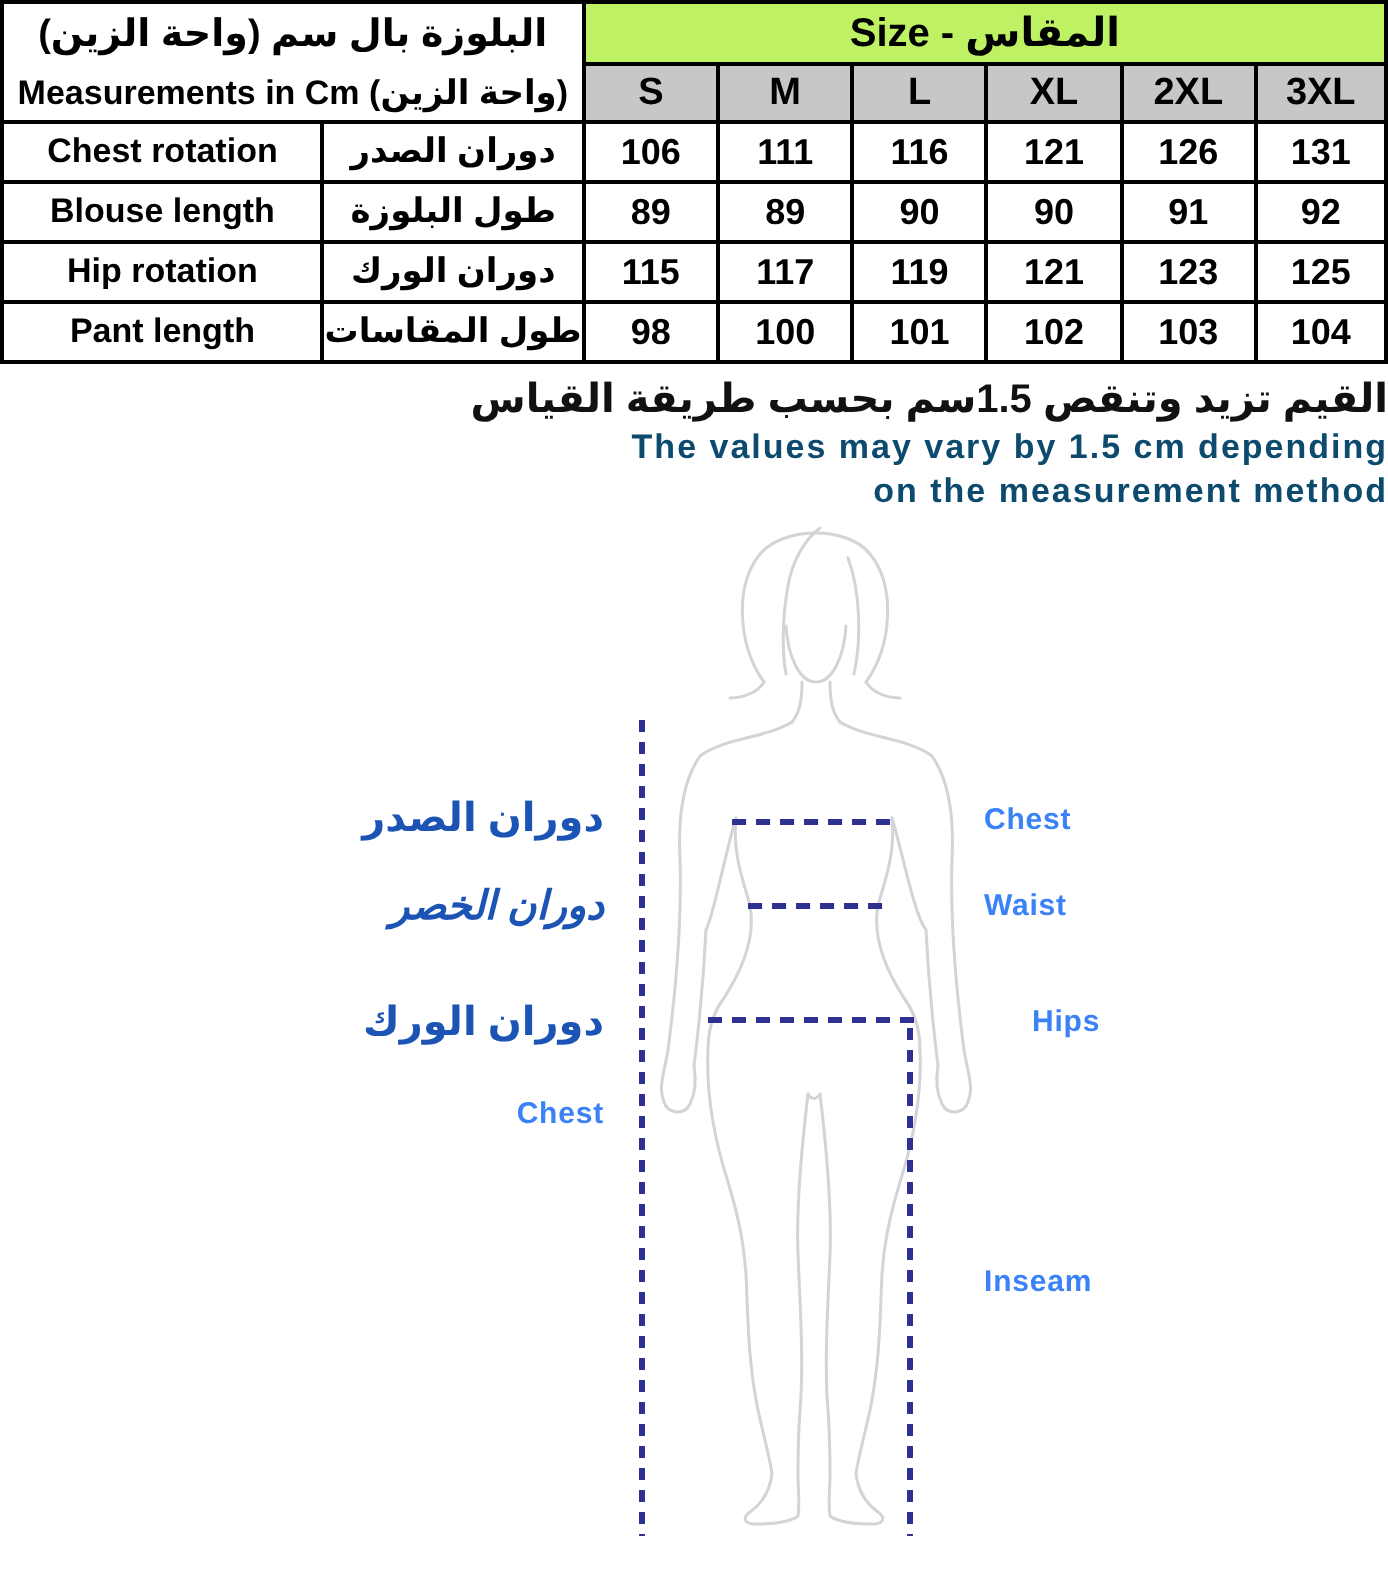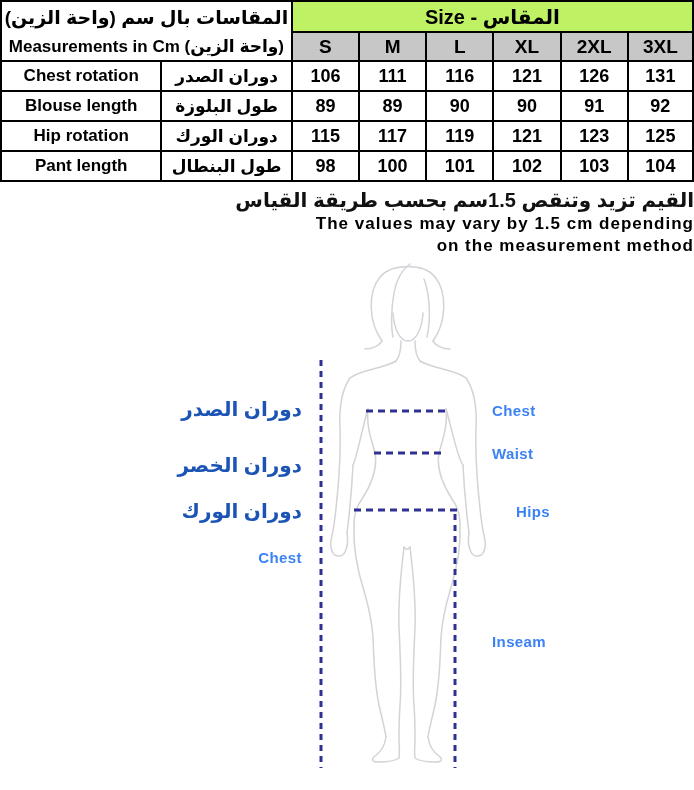--- a/index.html
+++ b/index.html
@@ -49,21 +49,21 @@
     font-weight:bold;
     font-size:20px;
     line-height:26px;
     color:#111;
   }
   .notice-en{
     font-weight:bold;
     font-size:17px;
     line-height:22px;
     letter-spacing:1px;
-    color:#000000;
+    color:#0c4a6e;
   }
 
   
   .figure{
     position:relative;
     width:694px;height:518px;
   }
   .figure svg{position:absolute;left:0;top:0;}
   .fig-label{
     position:absolute;
@@ -76,21 +76,21 @@
     color:#1b54b4;
     font-size:20px;
     text-align:right;
   }
   .fig-en{
     color:#3b82f6;
     font-size:15px;
     letter-spacing:0.4px;
   }
   .lbl-chest-ar{left:140px;width:162px;top:152px;}
-  .lbl-waist-ar{left:140px;width:162px;top:208px;}
+  .lbl-waist-ar{left:140px;width:162px;top:196px;font-style:italic;}
   .lbl-hips-ar{left:140px;width:162px;top:254px;}
   .lbl-length-en{left:140px;width:162px;top:300px;text-align:right;}
   .lbl-length-ar{left:140px;width:162px;top:323px;font-size:22px;}
   .lbl-chest-en{left:492px;top:153px;}
   .lbl-waist-en{left:492px;top:196px;}
   .lbl-hips-en{left:492px;top:254px;margin-left:24px;}
   .lbl-inseam-en{left:492px;top:384px;}
 </style>
 </head>
 <body>
@@ -104,21 +104,21 @@
       <col style="width:67px">
         <col style="width:67px">
         <col style="width:67px">
       <col style="width:67px">
         <col style="width:67px">
         <col style="width:65px">
     </colgroup>
     <tbody>
       <tr>
         <td class="corner" rowspan="2" colspan="2">
-          <div class="corner-line1">المقاسات بال سم (واحة الزين)</div>
+          <div class="corner-line1">البلوزة بال سم (واحة الزين)</div>
           <div class="corner-line2">Measurements in Cm (واحة الزين)</div>
         </td>
         <td class="size-header" colspan="6">Size - المقاس</td>
       </tr>
       <tr>
         <td class="size-cell">S</td>
         <td class="size-cell">M</td>
         <td class="size-cell">L</td>
         <td class="size-cell">XL</td>
         <td class="size-cell">2XL</td>
@@ -149,21 +149,21 @@
         <td class="row-ar">دوران الورك</td>
         <td class="row-val">115</td>
         <td class="row-val">117</td>
         <td class="row-val">119</td>
         <td class="row-val">121</td>
         <td class="row-val">123</td>
         <td class="row-val">125</td>
       </tr>
       <tr>
         <td class="row-en">Pant length</td>
-        <td class="row-ar">طول البنطال</td>
+        <td class="row-ar">طول المقاسات</td>
         <td class="row-val">98</td>
         <td class="row-val">100</td>
         <td class="row-val">101</td>
         <td class="row-val">102</td>
         <td class="row-val">103</td>
         <td class="row-val">104</td>
       </tr>
     </tbody>
   </table>
 

